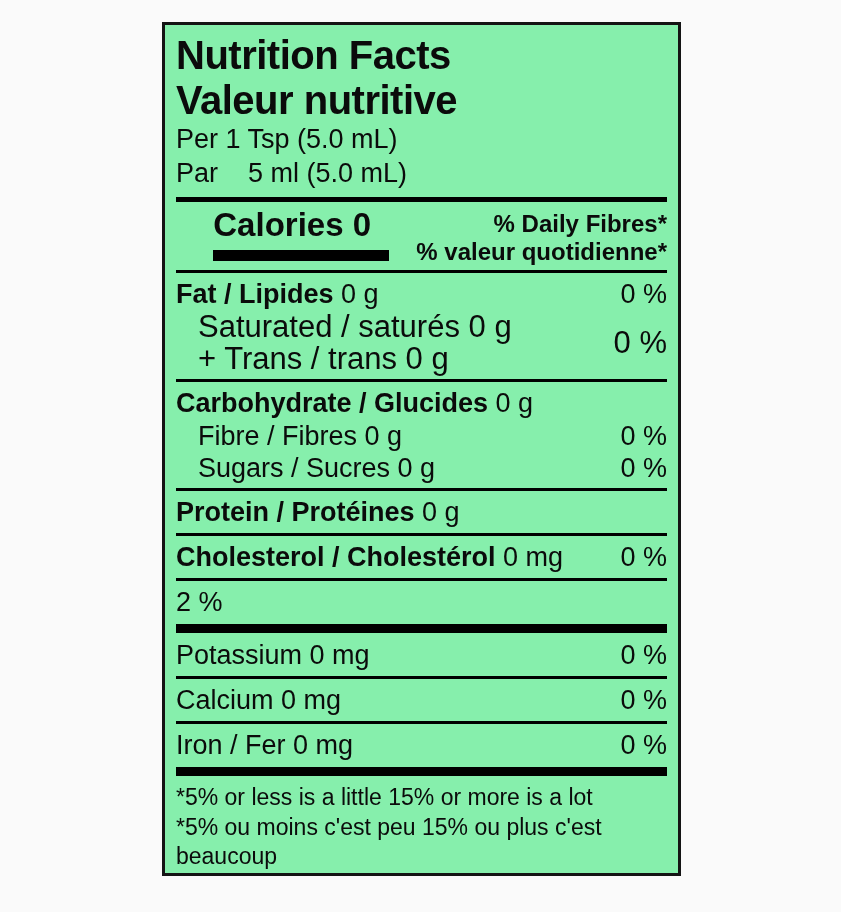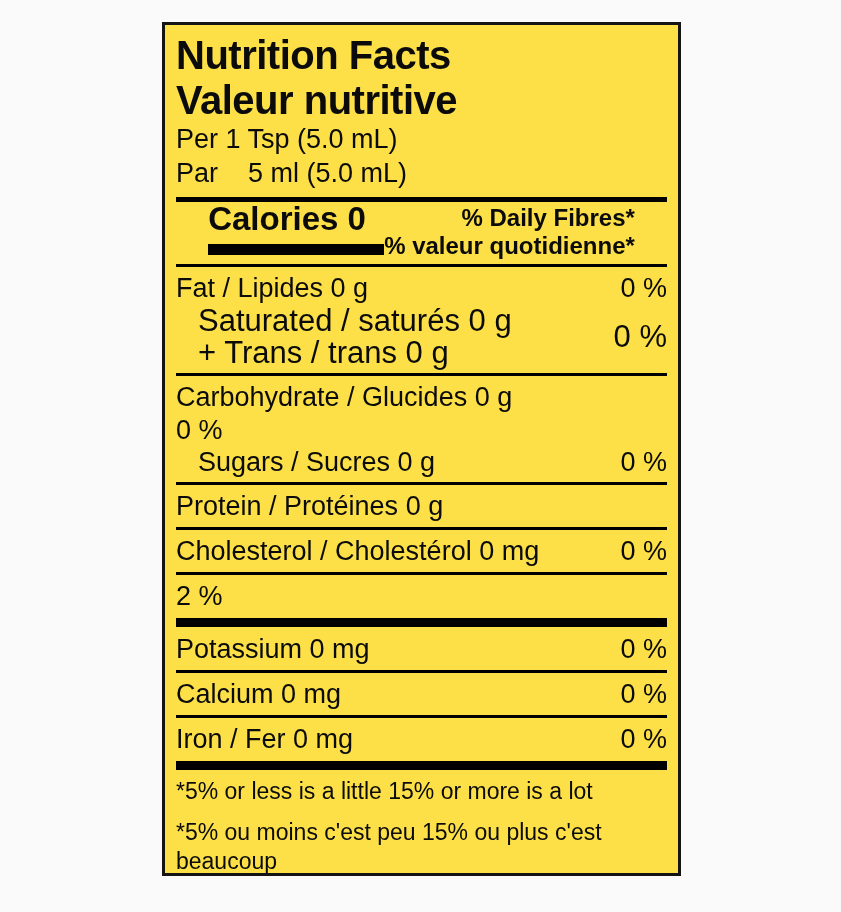--- a/index.html
+++ b/index.html
@@ -12,21 +12,21 @@
     color: #0b0b0b;
     overflow: hidden;
   }
   .label-box {
     position: absolute;
     left: 162px;
     top: 22px;
     width: 519px;
     height: 854px;
     box-sizing: border-box;
-    background: #fde047;
+    background: #86efac;
     border: 3px solid #141414;
     padding: 8px 11px 10px 11px;
   }
   .title {
     font-size: 40px;
     font-weight: 700;
     line-height: 1.13;
     letter-spacing: -0.5px;
   }
   .serving {
@@ -44,23 +44,24 @@
     border-top: 3px solid #000;
     margin: 4px 0;
   }
   .bar-thick {
     height: 9px;
     background: #000;
     margin: 5px 0;
   }
   .cal-section {
     display: flex;
-    justify-content: center;
+    justify-content: flex-end;
     align-items: flex-start;
-    margin-top: 0;
+    margin-top: 6px;
+    gap: 27px;
   }
   .cal-title {
     font-size: 33px;
     font-weight: 700;
     line-height: 1.05;
   }
   .cal-bar {
     width: 176px;
     height: 11px;
     background: #000;
@@ -76,21 +77,21 @@
   .row {
     display: flex;
     justify-content: space-between;
     align-items: baseline;
     font-size: 27px;
     line-height: 34px;
   }
   .row.sub {
     line-height: 32px;
   }
-  .row .name b { font-weight: 400; }
+  .row .name b { font-weight: 700; }
   .indent { padding-left: 22px; }
   .group {
     display: flex;
     justify-content: space-between;
     align-items: center;
     font-size: 31px;
   }
   .group .lines { line-height: 32px; }
   .foot {
     margin: 7px 0 0 0;
@@ -138,20 +139,21 @@
     <span class="dv">0 %</span>
   </div>
 
   <hr class="rule">
 
   <div class="row">
     <span class="name"><b>Carbohydrate / Glucides</b><span> 0 g</span></span>
   </div>
 
   <div class="row sub">
+    <span class="name indent">Fibre / Fibres 0 g</span>
     <span class="dv">0 %</span>
   </div>
 
   <div class="row sub">
     <span class="name indent">Sugars / Sucres 0 g</span>
     <span class="dv">0 %</span>
   </div>
 
   <hr class="rule">
 
@@ -189,15 +191,15 @@
   <hr class="rule">
 
   <div class="row">
     <span class="name">Iron / Fer 0 mg</span>
     <span class="dv">0 %</span>
   </div>
 
   <div class="bar-thick"></div>
 
   <p class="foot"><span>*5% or less is </span><b>a little</b><span> 15% or more is </span><b>a lot</b></p>
-  <p class="foot" style="margin-top:11px;"><span>*5% ou moins c'est </span><b>peu</b><span> 15% ou plus c'est </span><b>beaucoup</b></p>
+  <p class="foot" style="margin-top:0;"><span>*5% ou moins c'est </span><b>peu</b><span> 15% ou plus c'est </span><b>beaucoup</b></p>
 
 </div>
 
 </body></html>

